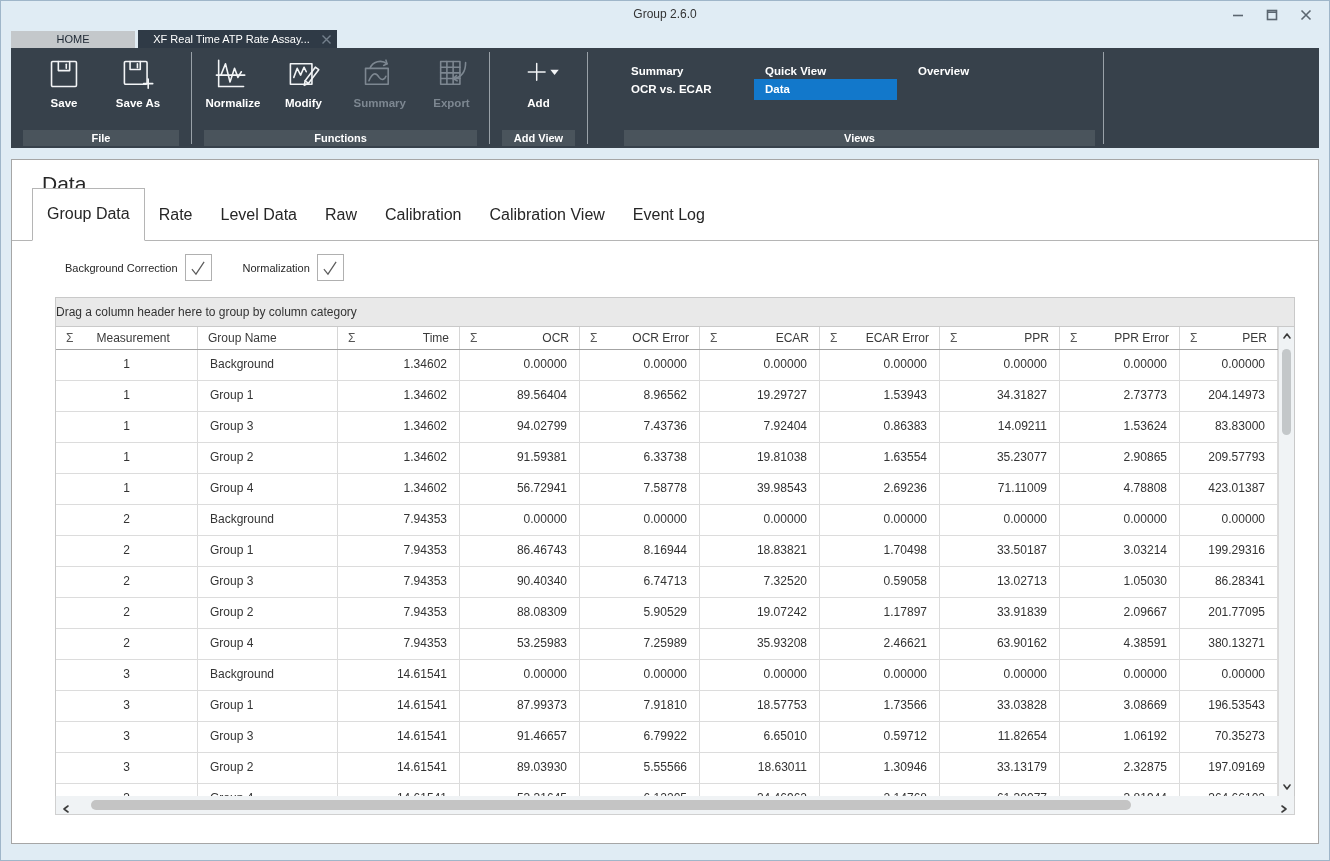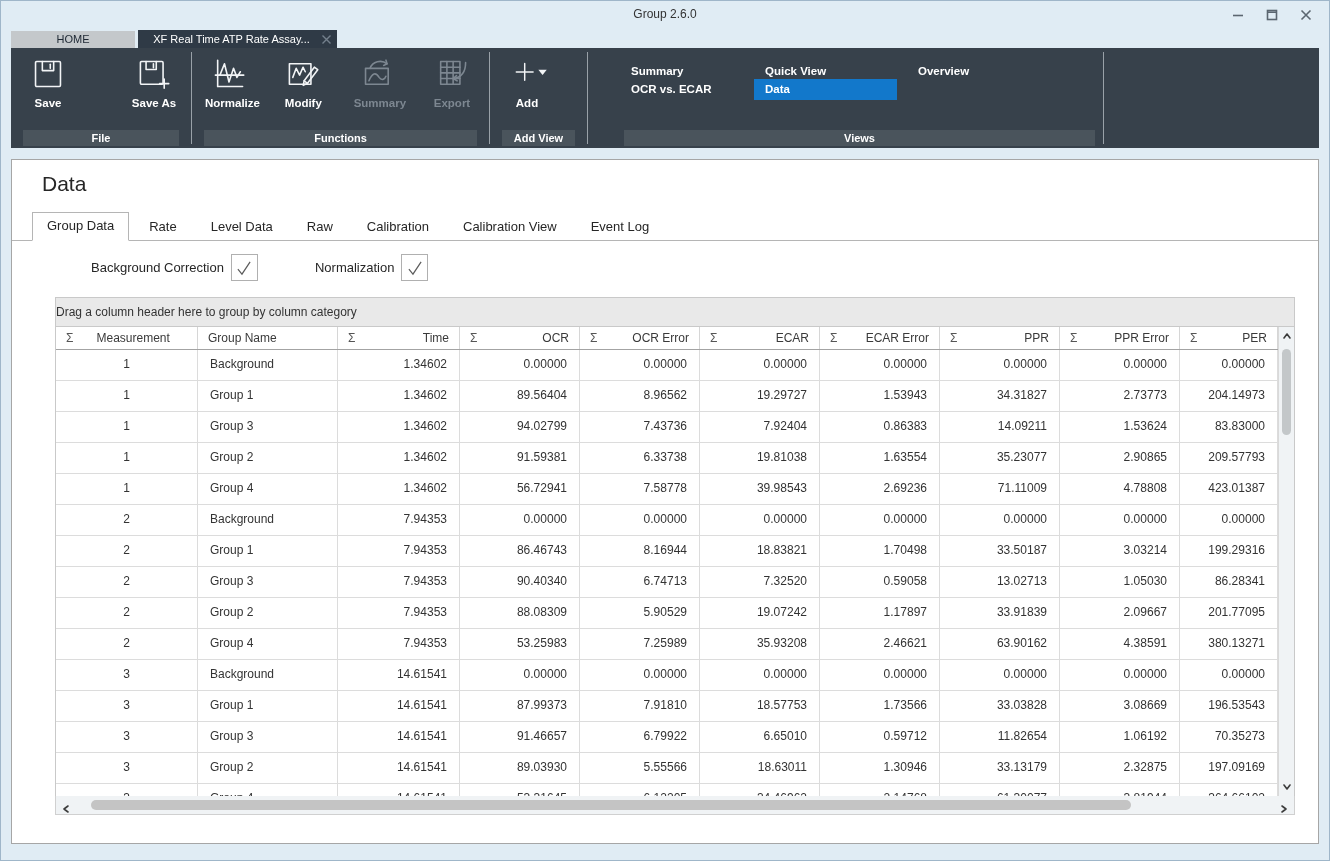--- a/index.html
+++ b/index.html
@@ -28,21 +28,21 @@
   .doc-close{width:22px;height:14px;display:flex;align-items:center;justify-content:center;}
   .doc-close svg{stroke:#74808c;stroke-width:1.4;}
 
   
   .ribbon{position:absolute;left:10px;top:47px;width:1308px;height:100px;background:var(--ribbon_bg,#37414b);
     display:flex;color:#fff;}
   .rsep{width:1px;background:#99a1a8;margin:4px 0;}
   .rgroup{position:relative;height:100%;box-sizing:border-box;}
   .glabel{position:absolute;left:12px;right:12px;bottom:2px;height:16px;background:var(--ribbon_group_bar,#4a545c);
     color:#fff;font-size:11px;font-weight:600;line-height:16px;text-align:center;}
-  .rbuttons{display:flex;justify-content:space-between;padding-top:9px;}
+  .rbuttons{display:flex;justify-content:center;padding-top:9px;}
   .rbtn{width:74px;text-align:center;cursor:default;}
   .rbtn .ricon{display:inline-block;width:34px;height:34px;}
   .rbtn .ricon svg{stroke:#f2f4f6;fill:none;stroke-width:1.4;stroke-linejoin:round;stroke-linecap:round;}
   .rbtn .rlabel{display:block;width:48px;margin:2px auto 0;font-size:11.5px;font-weight:600;color:#fff;line-height:13px;}
   .rbtn.disabled .ricon svg{stroke:#7d8791;}
   .rbtn.disabled .rlabel{color:#7d8791;}
   .g-file{width:180px;}
   .g-functions{width:297px;}
   .g-addview{width:97px;}
   .g-views{width:515px;}
@@ -54,26 +54,26 @@
   .vi-r0{top:13px;} .vi-r1{top:31px;}
   .vi-c0{left:32px;} .vi-c1{left:166px;} .vi-c2{left:319px;}
 
   
   .panel{position:absolute;left:10px;top:158px;width:1308px;height:685px;background:#fff;
     border:1px solid #a6a6a6;box-sizing:border-box;}
   .page-title{position:absolute;left:30px;top:12px;font-size:21px;color:#262626;}
 
   .subtabs{position:absolute;left:0;right:0;top:52px;height:28px;display:flex;align-items:flex-end;
     padding-left:20px;border-bottom:1px solid #b5b5b5;box-sizing:content-box;}
-  .subtab{padding:0 14px;line-height:26px;height:26px;font-size:13px;color:#262626;margin-right:6px;cursor:default;white-space:nowrap;}
+  .subtab{padding:12px 14px;line-height:26px;height:26px;font-size:16px;color:#262626;margin-right:0;cursor:default;white-space:nowrap;}
   .subtab.active{background:#fff;border:1px solid #b5b5b5;border-bottom:1px solid #fff;margin-bottom:-1px;height:27px;}
 
   .options{position:absolute;left:53px;top:94px;display:flex;align-items:center;}
   .opt{display:flex;align-items:center;margin-right:31px;}
-  .opt-label{font-size:13px;color:#262626;margin-left:26px;}
+  .opt-label{font-size:11px;color:#262626;}
   .checkbox{width:27px;height:27px;border:1px solid #b0b0b0;background:#fff;margin-left:7px;
     display:flex;align-items:center;justify-content:center;box-sizing:border-box;}
   .checkbox svg{stroke:#5c5c5c;fill:none;stroke-width:1.5;}
 
   
   .datagrid{position:absolute;left:43px;top:137px;width:1240px;height:517px;box-sizing:border-box;}
   .group-strip{height:30px;line-height:28px;background:#e9e9e9;border:1px solid #c9c9c9;box-sizing:border-box;
     font-size:12px;color:#333;padding-left:0;}
   .grid-main{display:flex;border-left:1px solid #c9c9c9;border-right:1px solid #c9c9c9;box-sizing:border-box;}
   .grid-left{width:1222px;overflow:hidden;}

